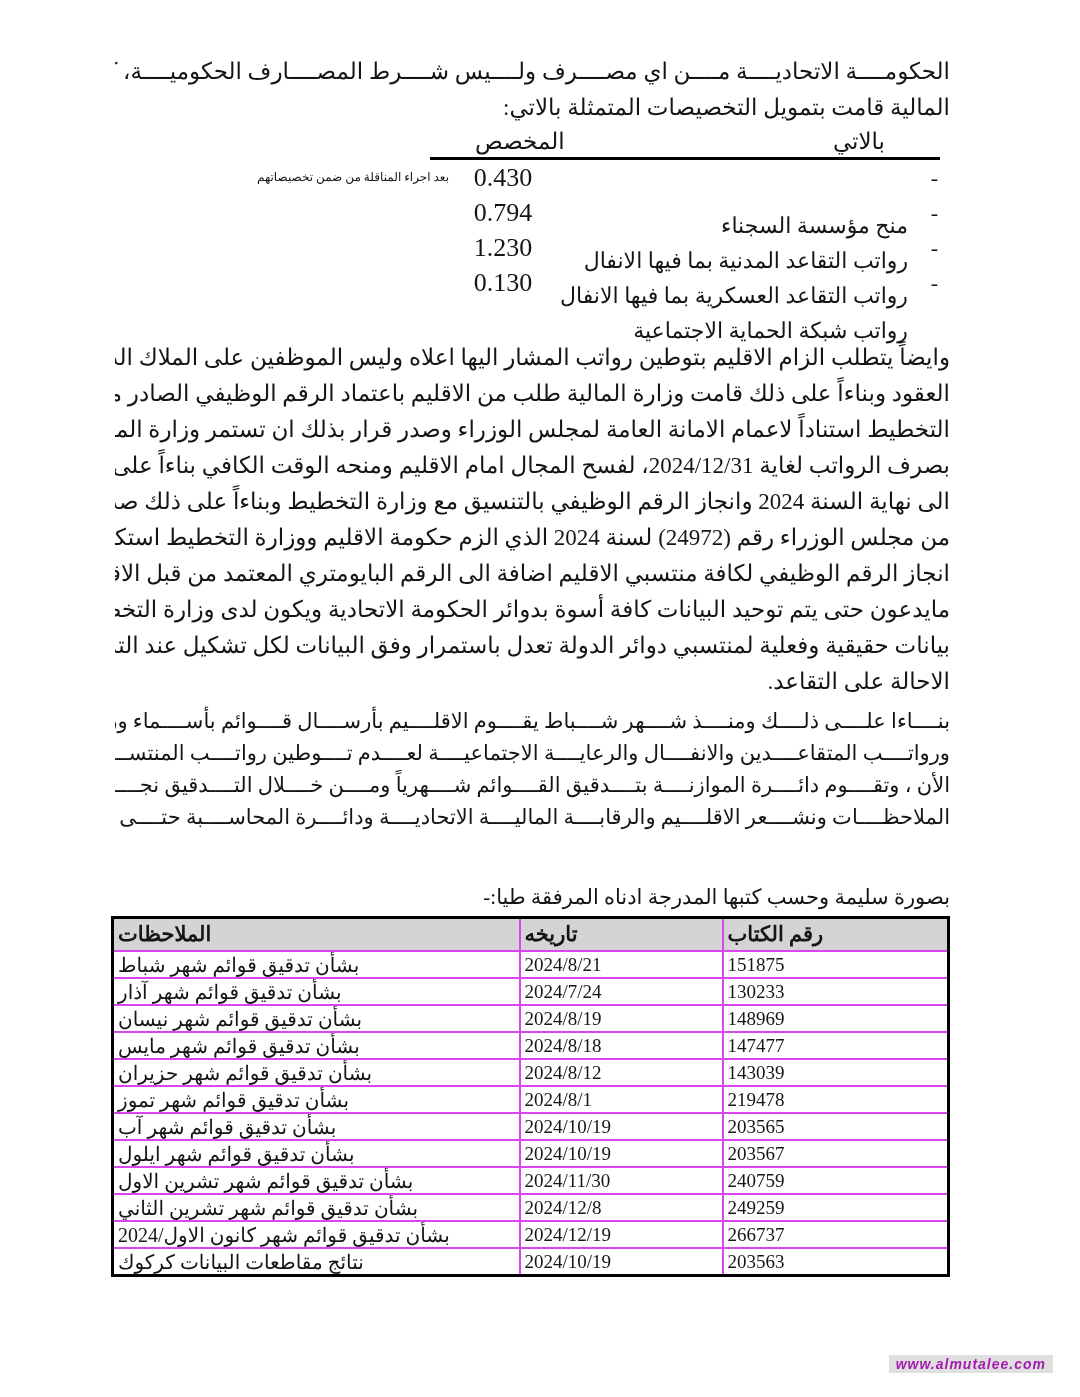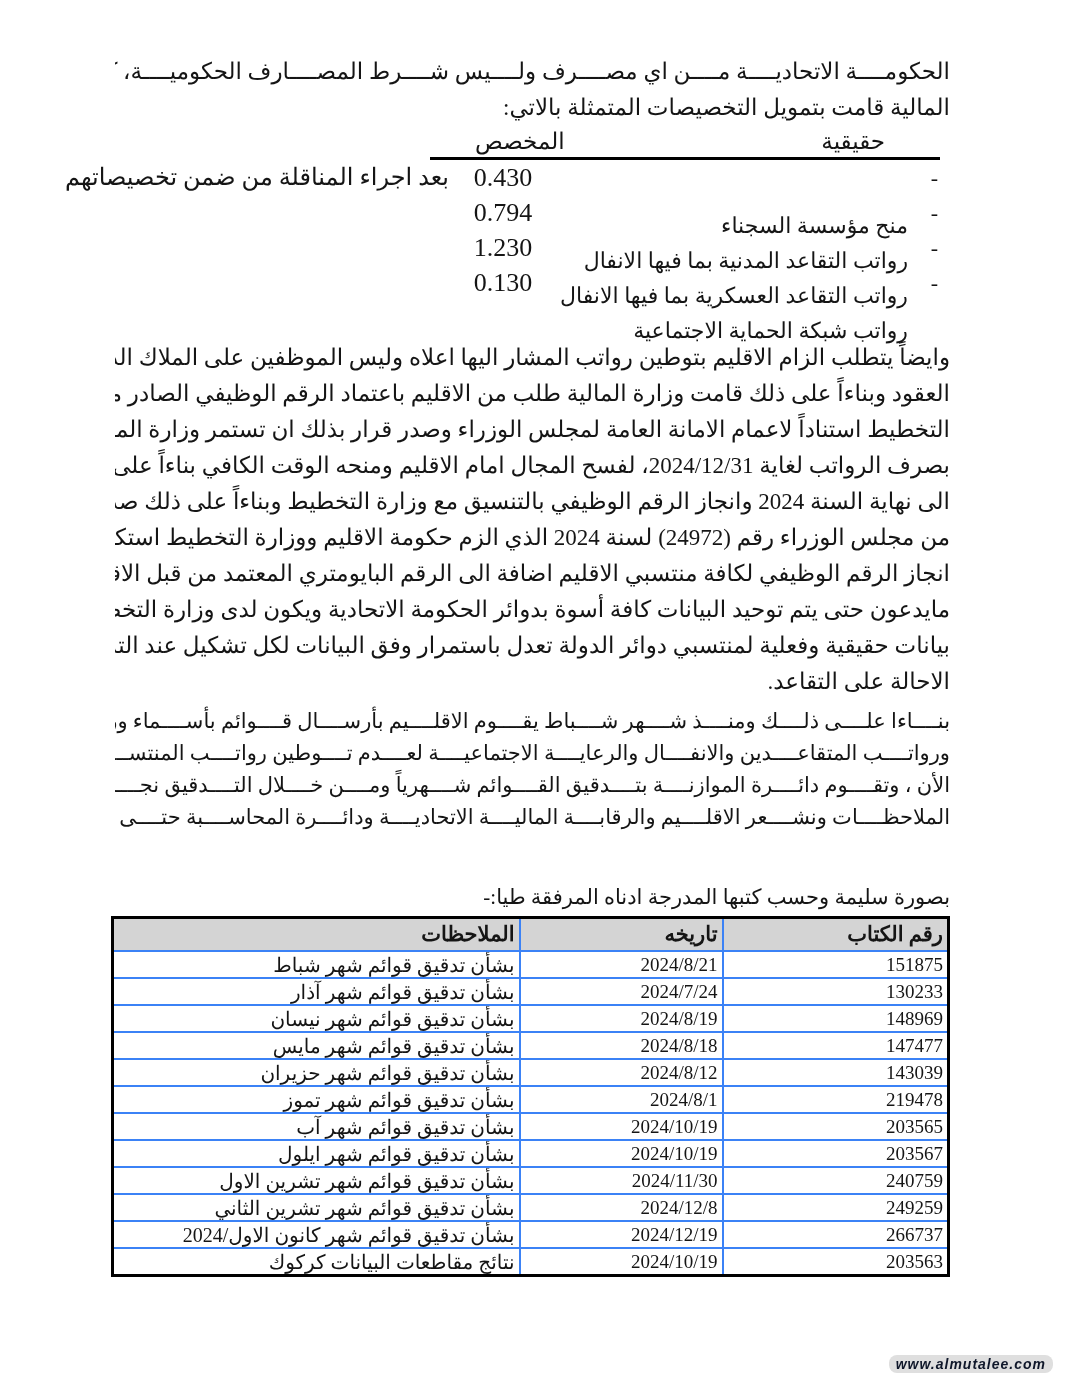--- a/index.html
+++ b/index.html
@@ -44,62 +44,62 @@
   }
   .alloc-row { position: relative; height: 35px; line-height: 35px; font-size: 22px; }
   .alloc-row .dash { position: absolute; right: 12px; top: 0; }
   .alloc-row .entity { position: absolute; right: 42px; top: 0; white-space: nowrap; margin-top: 48px; }
   .alloc-row .amount {
     position: absolute; left: 352px; width: 72px; top: 0; text-align: center;
     direction: ltr; font-size: 26px;
   }
   .alloc-row .note {
     position: absolute; left: 2px; width: 332px; top: 0;
-    font-size: 24px; white-space: nowrap;
+    font-size: 12px; white-space: nowrap;
   }
   
   .letters { margin-top: 3px; border-collapse: collapse; width: 836px; table-layout: fixed; direction: rtl; }
   .letters col.c1 { width: 226px; }
   .letters col.c2 { width: 203px; }
   .letters col.c3 { width: 407px; }
   .letters th, .letters td {
-    border: 2px solid #3b82f6; text-align: right; vertical-align: middle;
+    border: 2px solid #d946ef; text-align: left; vertical-align: middle;
     overflow: hidden; white-space: nowrap; padding: 0 4px;
   }
   .letters { border: 3px solid #000; }
   .letters th {
     background: #d4d4d4; font-weight: bold; font-size: 21px; height: 31px;
   }
   .letters td { font-size: 20px; height: 25px; }
   .letters td.ltr { direction: ltr; font-size: 19px; border-radius: 13px; }
   
   .watermark {
     position: absolute; top: 1355px; right: 27px;
-    background: #dfdfdf; color: #0f172a;
+    background: #dfdfdf; color: #a21caf;
     font-family: "Liberation Sans", "DejaVu Sans", sans-serif;
     font-size: 14px; font-weight: bold; font-style: italic;
-    letter-spacing: 1px; padding: 1px 7px; border-radius: 8px;
+    letter-spacing: 1px; padding: 1px 7px; border-radius: 0;
   }
 </style>
 </head>
 <body>
 
 <div class="page">
   <div class="content">
 
     <div class="intro">
 
     <div class="pline">الحكومــــة الاتحاديــــة مــــن اي مصــــرف ولــــيس شــــرط المصــــارف الحكوميــــة، كمــــا ان وزارة</div>
         <div class="pline">المالية  قامت بتمويل التخصيصات المتمثلة بالاتي:</div>
       </div>
 
     <div class="alloc">
       <div class="alloc-header">
         <div class="alloc-rule">
-          <span class="col-entity">حقيقية</span>
+          <span class="col-entity">بالاتي</span>
           <span class="col-amount">المخصص</span>
         </div>
       </div>
       <div>
 
       <div class="alloc-row">
           <span class="dash">-</span>
           <span class="entity">منح مؤسسة السجناء</span>
           <span class="amount">0.430</span>
           <span class="note">بعد اجراء المناقلة من ضمن تخصيصاتهم</span>

